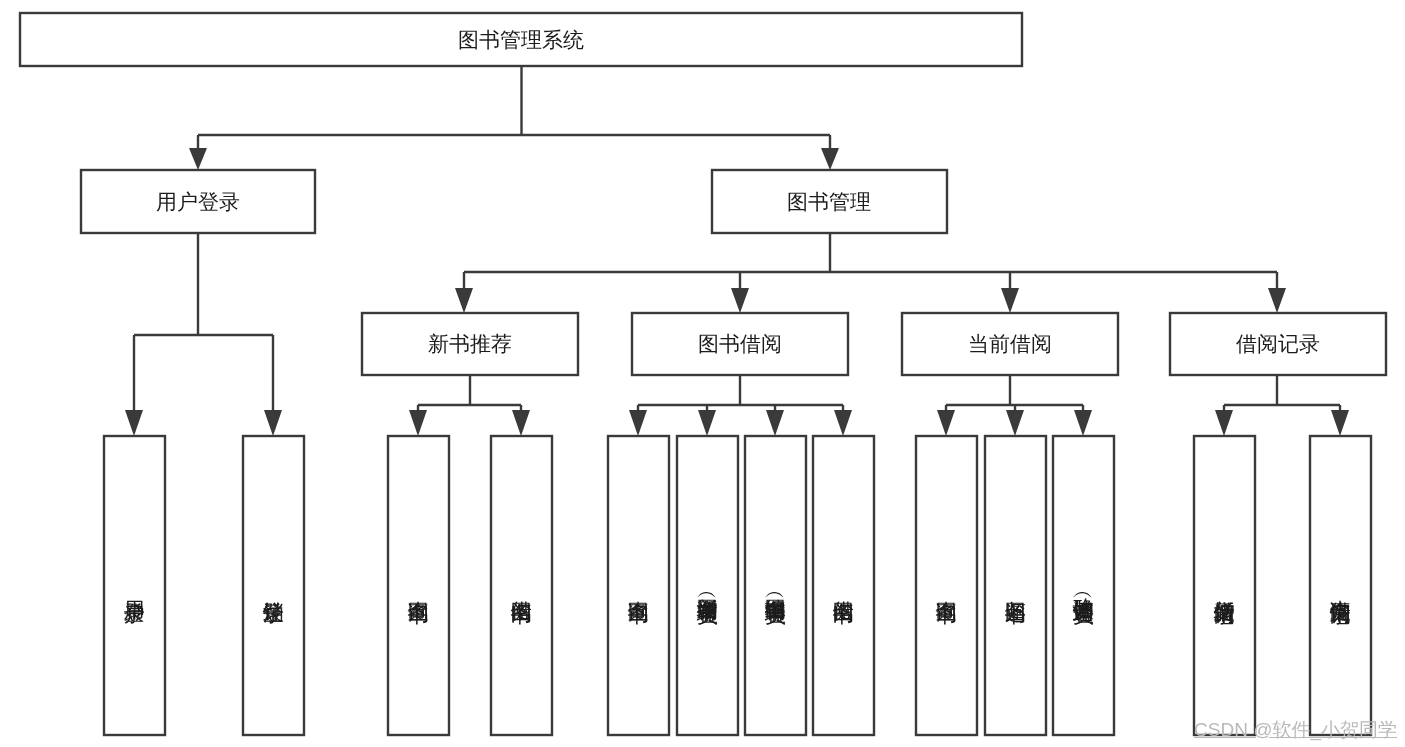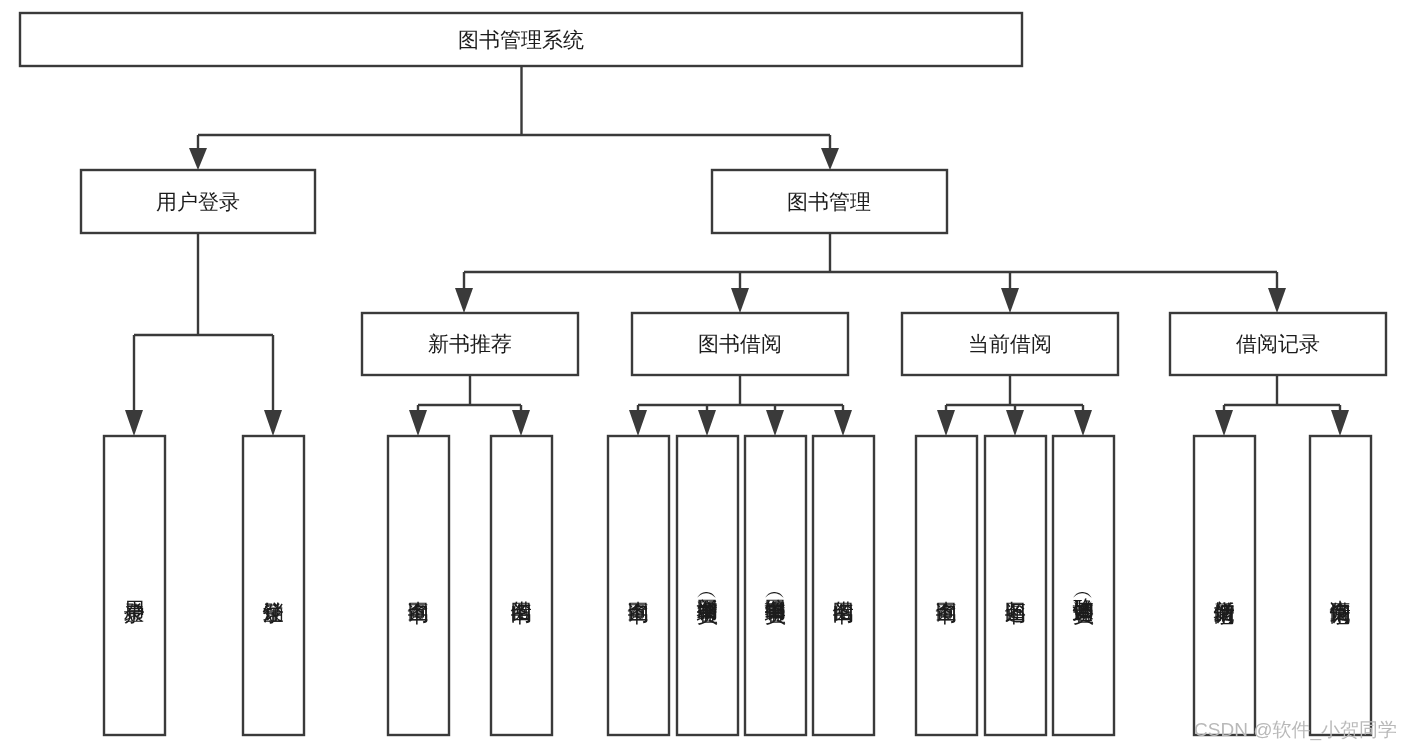--- a/index.html
+++ b/index.html
@@ -64,20 +64,21 @@
     pointer-events: none;
   }
   .watermark {
     position: absolute;
     right: 8px;
     bottom: 4px;
     font-family: "Liberation Sans", "DejaVu Sans", sans-serif;
     font-size: 19px;
     color: #b9b9b9;
     white-space: nowrap;
+    text-decoration: underline;
   }
 </style>
 </head>
 <body>
 
 <div id="diagram-root">
 
   <svg class="diagram-canvas" viewBox="0 0 1405 747">
 
     <g>

